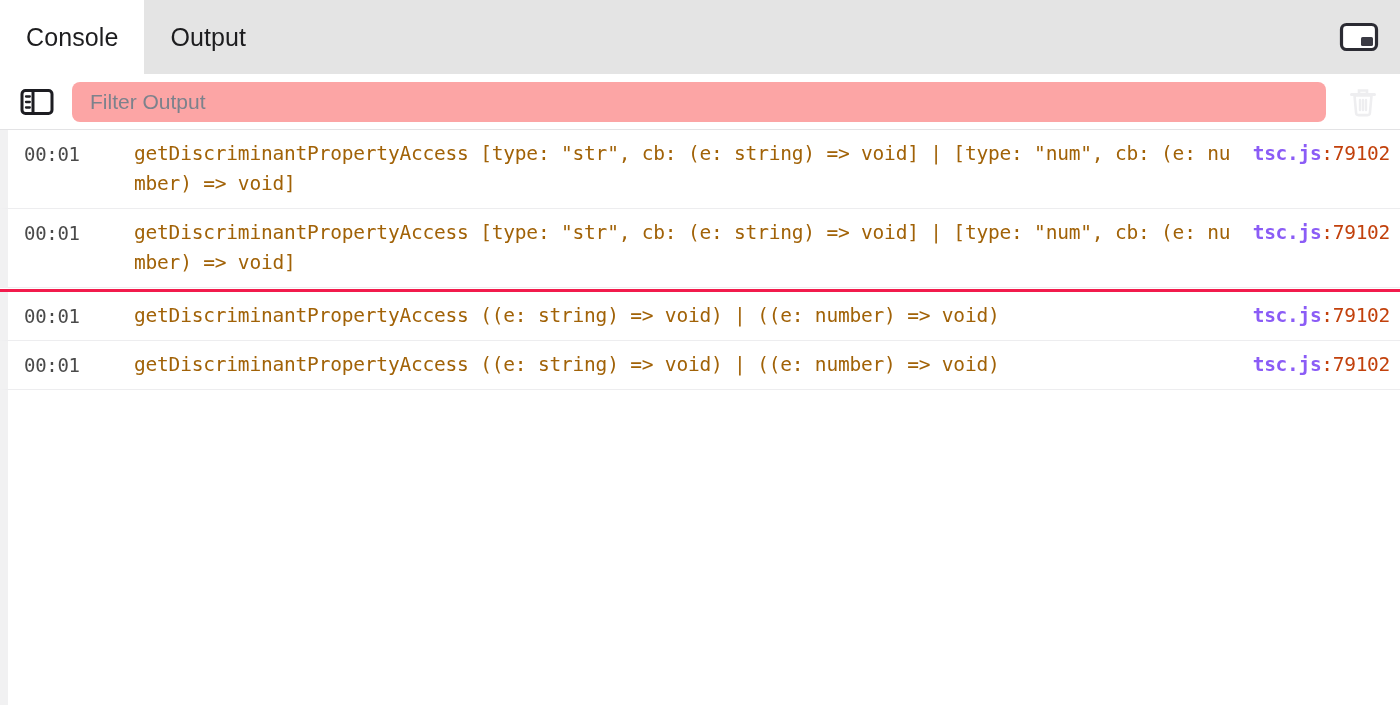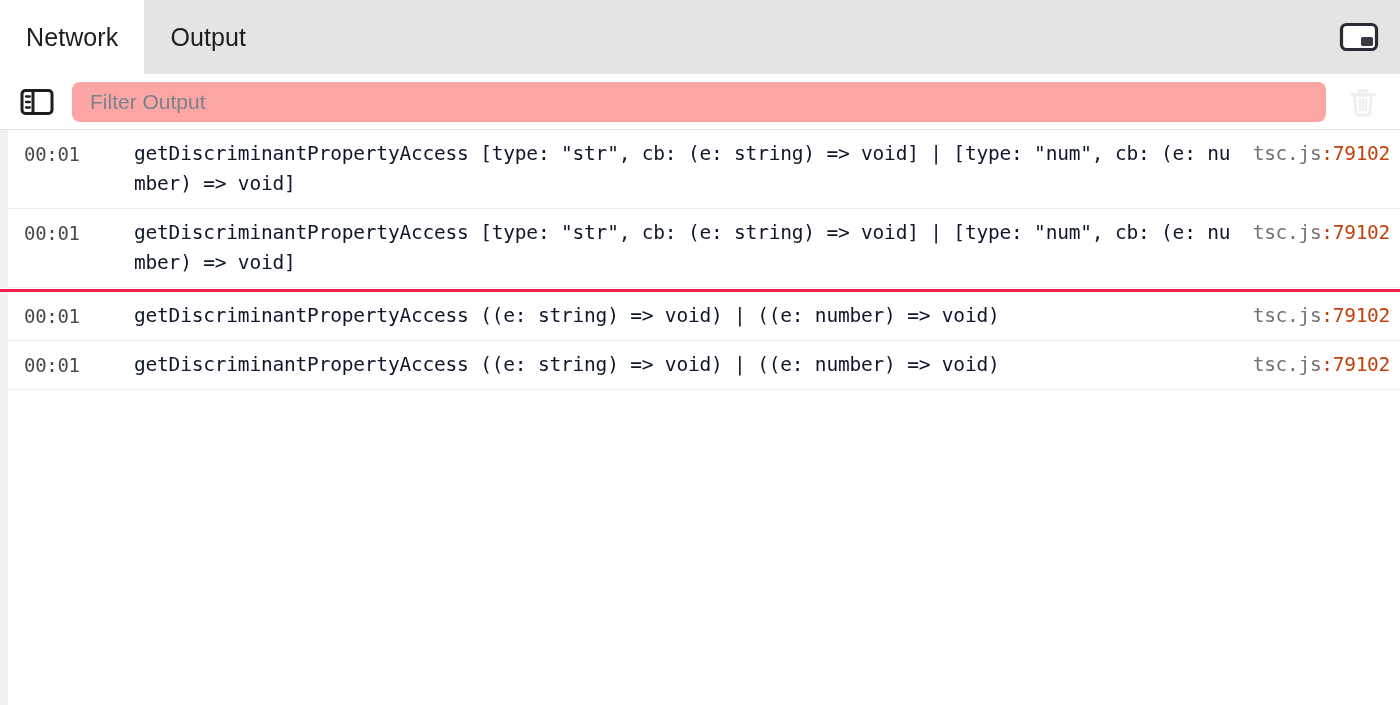--- a/index.html
+++ b/index.html
@@ -130,38 +130,38 @@
     font-size: 19px;
     line-height: 30px;
     color: #4a4a4a;
     letter-spacing: -0.3px;
   }
 
   .log-row .msg {
     flex: 1 1 auto;
     font-size: 19.5px;
     line-height: 30px;
-    color: #0f172a;
+    color: #a16207;
     letter-spacing: -0.2px;
     white-space: pre-wrap;
     word-break: break-all;
     padding-right: 12px;
   }
 
   .log-row .src {
     flex: 0 0 auto;
     font-size: 19.5px;
     line-height: 30px;
     letter-spacing: -0.3px;
     padding-right: 10px;
     white-space: nowrap;
     text-align: right;
     color: #0b3fc4;
   }
-  .log-row .src .src-file { color: #737373; }
+  .log-row .src .src-file { color: #8b5cf6; font-weight: bold; }
   .log-row .src .src-line { color: #c2410c; text-align: right; }
 
   .clear-divider {
     height: 4px;
     background: #f21b4c;
     border-top: 1px solid #ffffff;
     width: 100%;
     flex: 0 0 auto;
   }
 
@@ -171,21 +171,21 @@
     border-left: 8px solid #f1f1f2;
   }
 </style>
 </head>
 <body>
 
 <div class="devtools">
 
   <div class="tabbar">
     <div class="tab active">
-      <span>Network</span>
+      <span>Console</span>
     </div>
     <div class="tab inactive">
       <span>Output</span>
     </div>
     <div class="tabbar-spacer"></div>
     <div class="dock-btn">
       <svg width="40" height="30" viewBox="0 0 40 30" aria-hidden="true">
         <rect x="2.5" y="2.5" width="35" height="25" rx="5" ry="5" fill="#ffffff" stroke="#2b2b33" stroke-width="3.2"></rect>
         <rect x="22" y="15" width="12" height="9" rx="1.6" ry="1.6" fill="#3a3a44"></rect>
       </svg>

